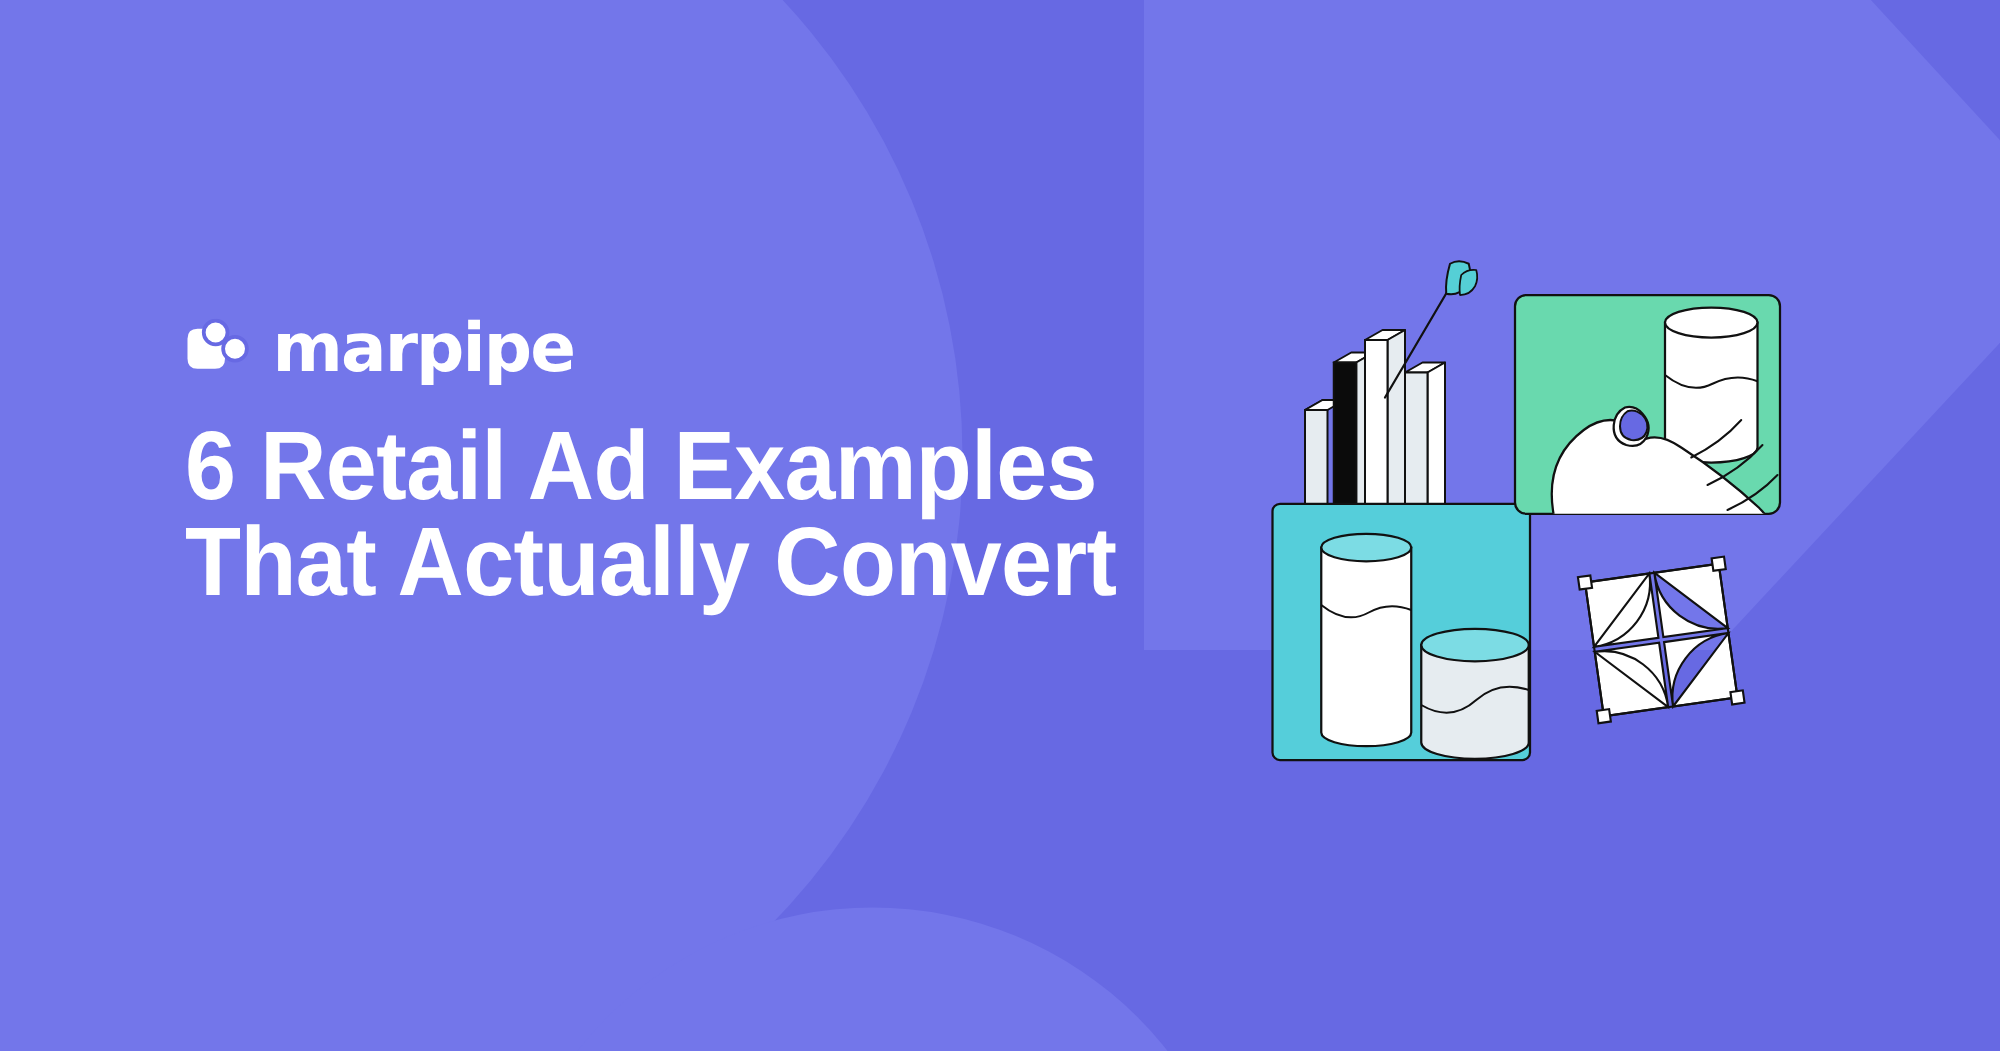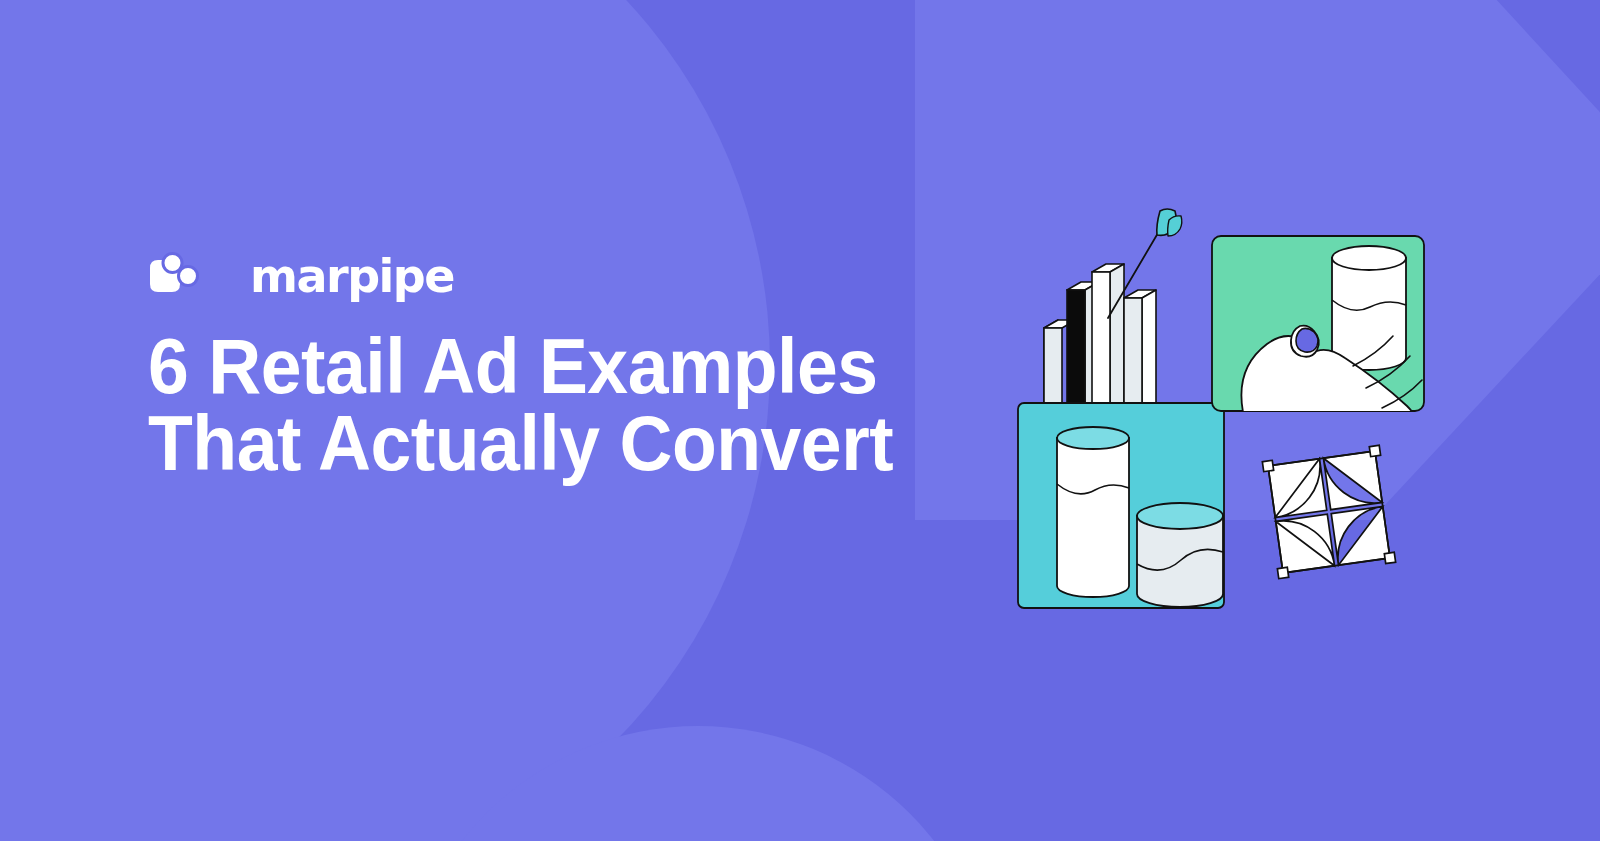--- a/index.html
+++ b/index.html
@@ -53,26 +53,25 @@
 
   .logo-row {
     display:flex;
     align-items:center;
     gap:14px;
     margin-bottom:28px;
   }
   .logo-mark { width:56px; height:48px; display:block; }
   .logo-word {
     color:#ffffff;
-    font-size:46px;
+    font-size:54px;
     font-weight:700;
     letter-spacing:-1.5px;
     line-height:1;
     font-family:"DejaVu Sans", sans-serif;
-    margin-left:32px;
   }
 
   .headline {
     color:#ffffff;
     font-family:"Liberation Sans Narrow","Liberation Sans", sans-serif;
     font-size:78px;
     font-weight:700;
     line-height:0.99;
     letter-spacing:-0.5px;
     transform:scaleX(0.94);

